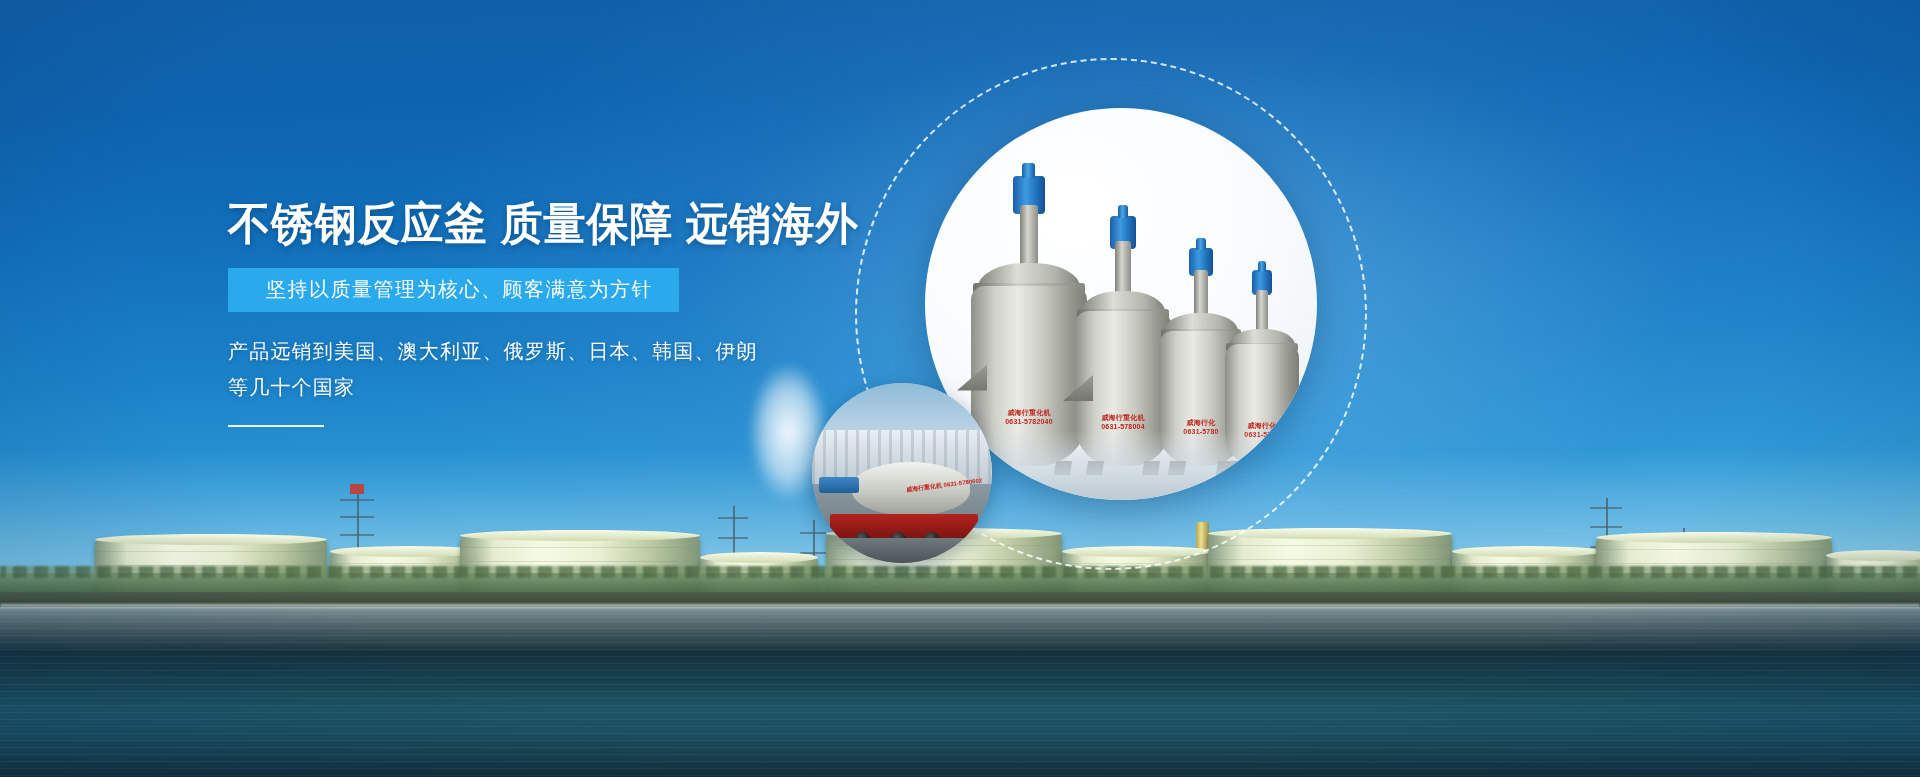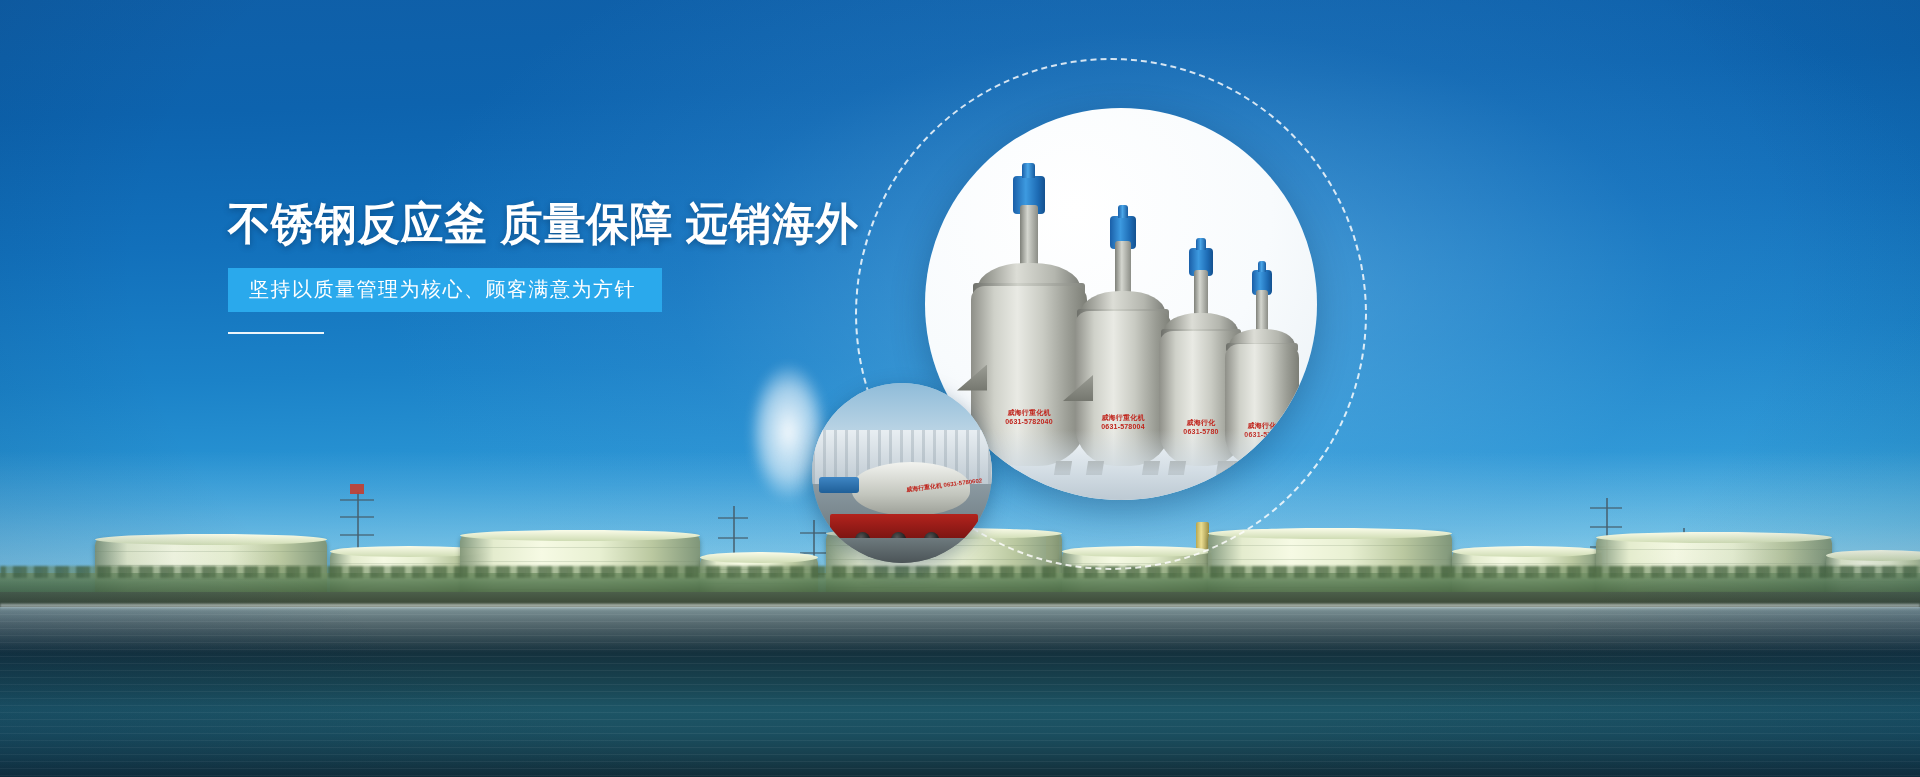--- a/index.html
+++ b/index.html
@@ -114,21 +114,21 @@
   .headline{
     font-size:45px; font-weight:700; color:#ffffff; letter-spacing:1px;
     line-height:1.05; white-space:nowrap;
     transform:scaleX(.94); transform-origin:left center;
     text-shadow:0 2px 7px rgba(5,45,85,.45);
   }
 
   .subbar{
     display:inline-block; margin-top:21px;
     background:#2aa9ec;
-    padding:8px 26px 9px 21px;
+    padding:8px 26px 9px 38px;
     color:#ffffff; font-size:20px; letter-spacing:1.5px; white-space:nowrap;
   }
 
   .desc{
     margin-top:22px; color:#ffffff; font-size:20px; line-height:1.78;
     letter-spacing:1.2px; text-shadow:0 1px 4px rgba(5,45,85,.35);
   }
 
   .rule{
     margin-top:20px; width:96px; height:2px; background:#ffffff; opacity:.92;
@@ -403,16 +403,20 @@
     <div class="inset-truck"></div>
     <div class="inset-wheel" style="left:24%"></div>
     <div class="inset-wheel" style="left:44%"></div>
     <div class="inset-wheel" style="left:62%"></div>
     <div class="inset-ground"></div>
   </div>
 
   <div class="copy">
     <div class="headline">不锈钢反应釜 质量保障 远销海外</div>
     <div class="subbar">坚持以质量管理为核心、顾客满意为方针</div>
+    <div class="desc">
+      <div>产品远销到美国、澳大利亚、俄罗斯、日本、韩国、伊朗</div>
+      <div>等几十个国家</div>
+    </div>
     <div class="rule"></div>
   </div>
 
 </div>
 
 </body></html>

